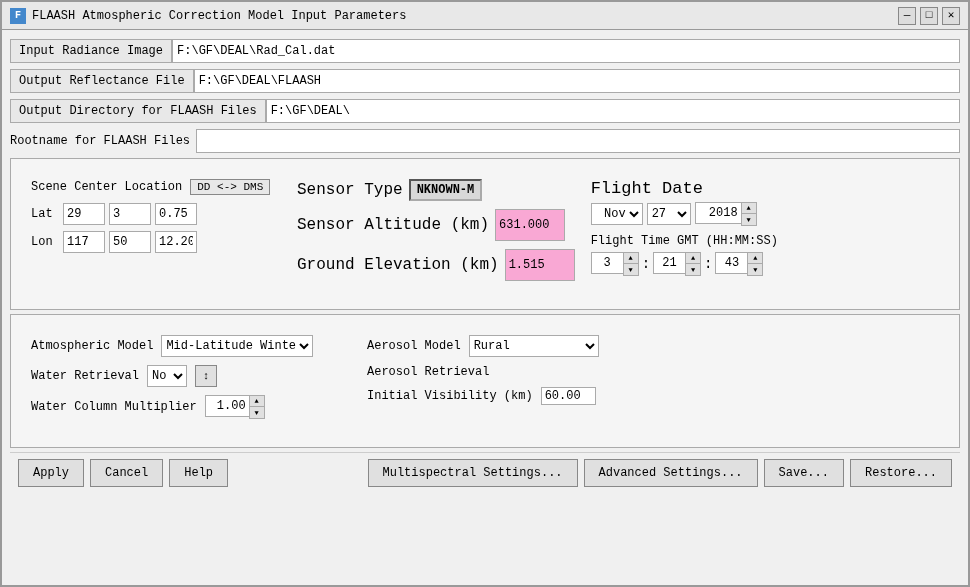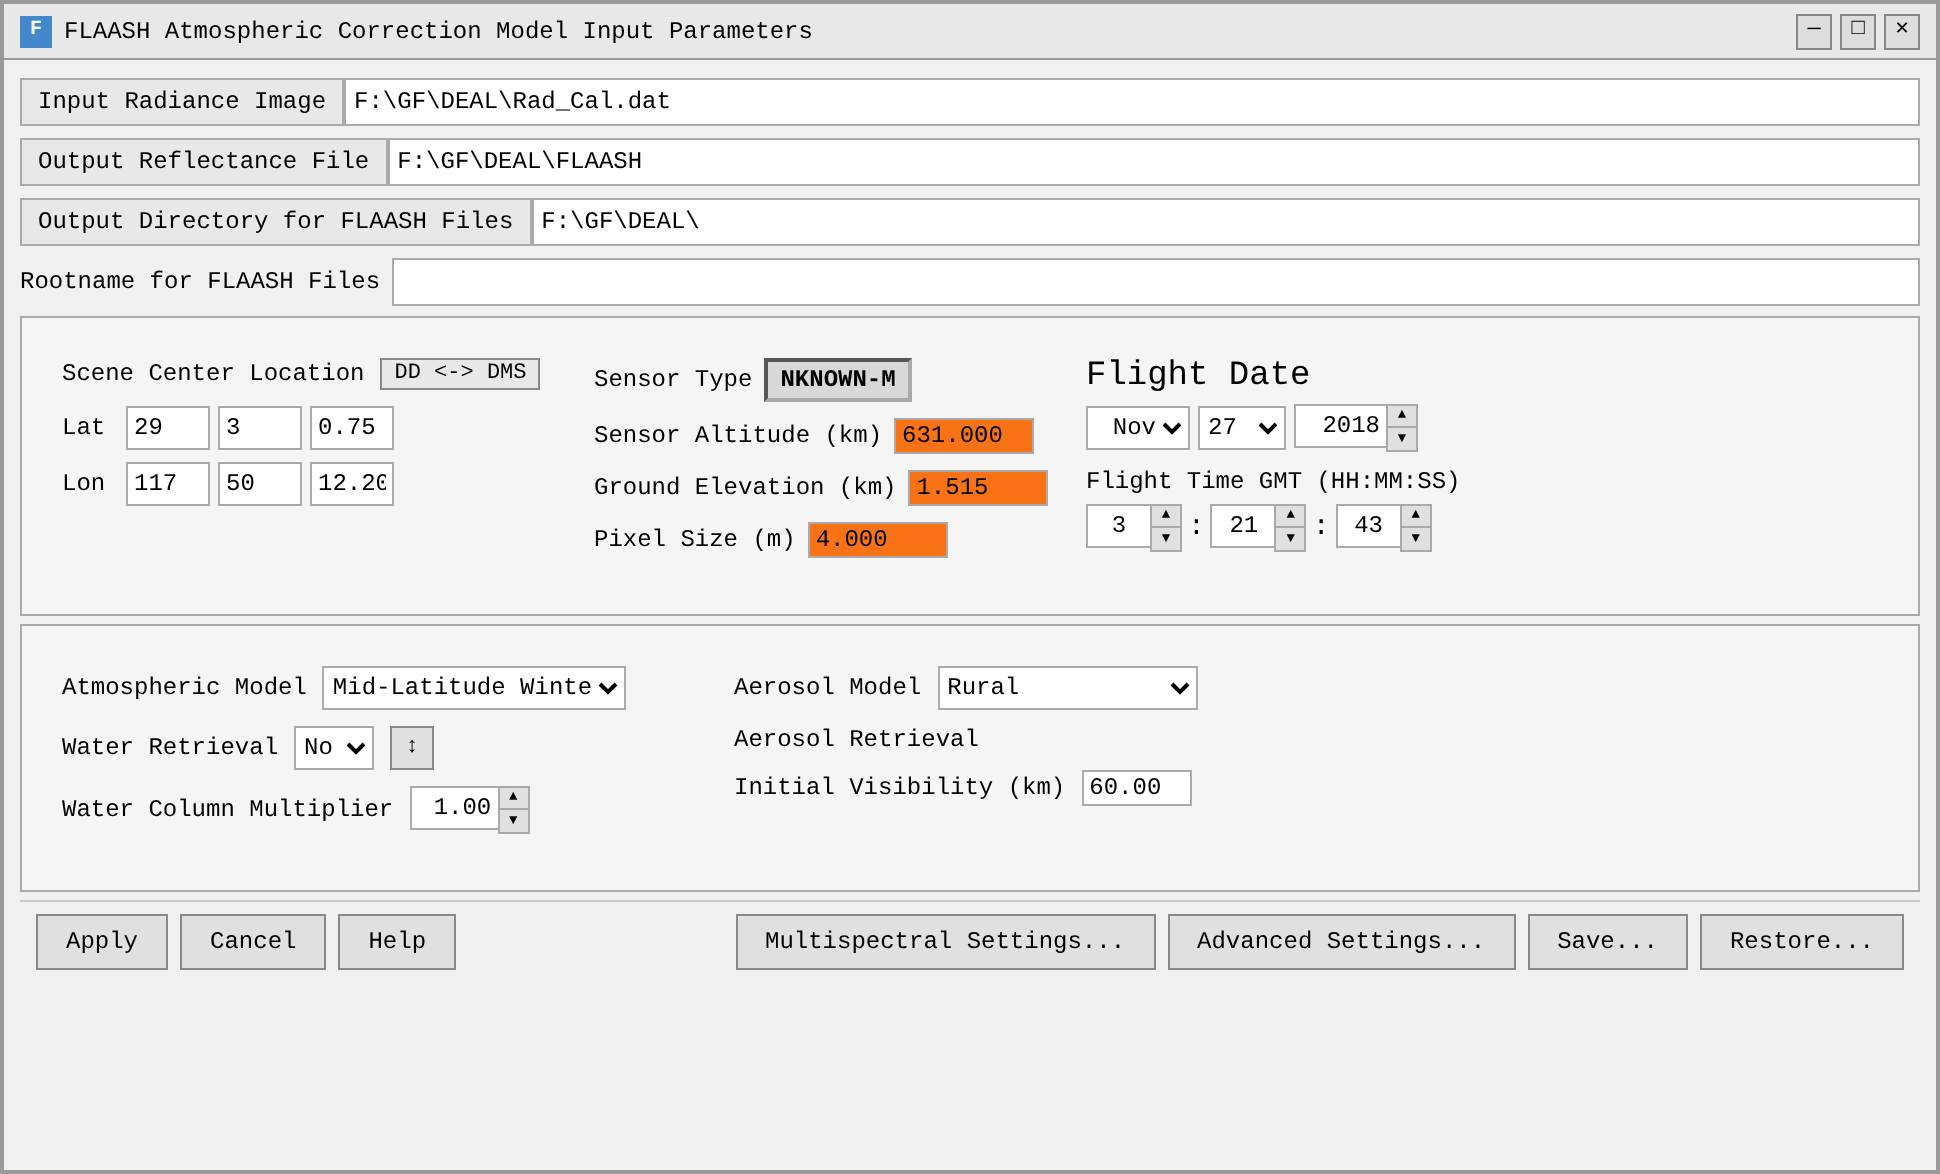--- a/index.html
+++ b/index.html
@@ -165,38 +165,38 @@
     .sensor-section {
       min-width: 230px;
     }
     .sensor-row {
       display: flex;
       align-items: center;
       gap: 6px;
       margin-bottom: 8px;
     }
     .sensor-label {
-      font-size: 12px;
+      font-size: 16px;
       white-space: nowrap;
     }
     .sensor-type-btn {
       background: #d8d8d8;
       border: 2px inset #aaa;
       padding: 1px 6px;
       height: 22px;
       cursor: pointer;
       font-family: 'Courier New', Courier, monospace;
       font-size: 12px;
       font-weight: bold;
     }
     .sensor-val-input {
       width: 70px;
-      height: 18px;
-      border: 1px solid #aaa;
-      background: #f97316;
+      height: 32px;
+      border: 1px solid #aaa;
+      background: #f9a8d4;
       padding: 1px 3px;
       font-family: 'Courier New', Courier, monospace;
       font-size: 12px;
       outline: none;
     }
     
     .flight-section {
       min-width: 200px;
     }
     .flight-date-row {
@@ -414,24 +414,20 @@
             <span class="sensor-label">Sensor Type</span>
             <button class="sensor-type-btn">NKNOWN-M</button>
           </div>
           <div class="sensor-row">
             <span class="sensor-label">Sensor Altitude (km)</span>
             <input class="sensor-val-input" type="text" value="631.000" style="">
           </div>
           <div class="sensor-row">
             <span class="sensor-label">Ground Elevation (km)</span>
             <input class="sensor-val-input" type="text" value="1.515" style="">
-          </div>
-          <div class="sensor-row">
-            <span class="sensor-label">Pixel Size (m)</span>
-            <input class="sensor-val-input" type="text" value="4.000" style="">
           </div>
         </div>
 
         <div class="flight-section">
           <div class="flight-label">Flight Date</div>
           <div class="flight-date-row">
             <select class="date-select" style="width:52px;text-align:right;">
               <option>Nov</option>
             </select>
             <select class="date-select" style="width:44px;">

